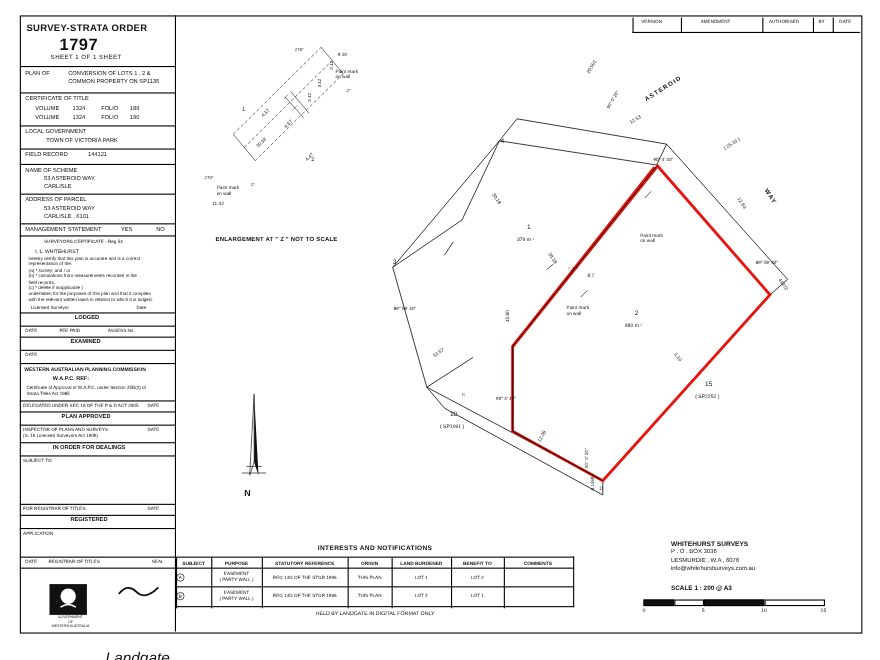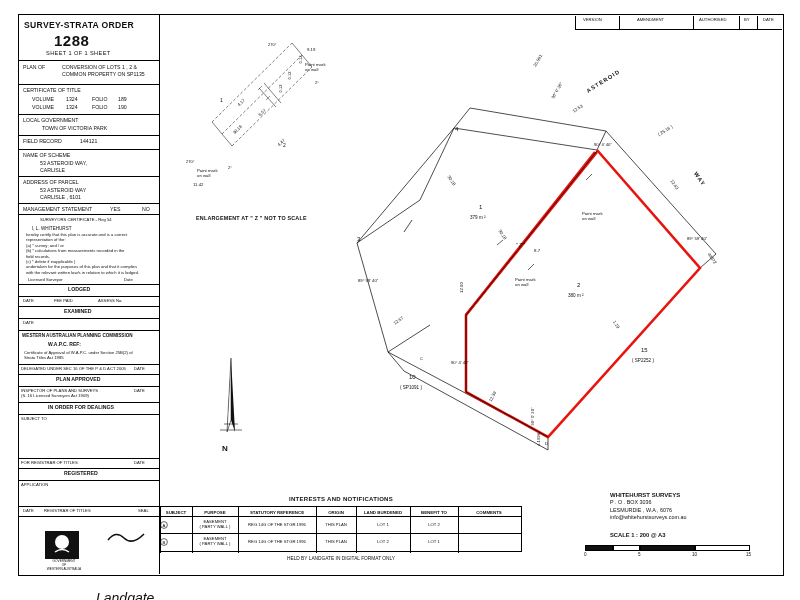--- a/index.html
+++ b/index.html
@@ -169,21 +169,21 @@
   <div class="dt" style="left:524px;top:414px;font-size:4.2px;transform:rotate(-90deg);">90° 0' 20"</div>
   <div class="dt" style="left:612px;top:322px;transform:rotate(56deg);font-size:4.4px;">1.19</div>
   <div class="dt" style="left:534px;top:248px;font-size:4.4px;">8.7</div>
   <div class="dt" style="left:420px;top:356px;font-size:4px;">C</div>
   <div class="dt" style="left:545px;top:441px;font-size:4.4px;">D</div>
   <div class="dt" style="left:582px;top:211px;font-size:4.3px;">Paint mark<br>on wall</div>
   <div class="dt" style="left:515px;top:277px;font-size:4.3px;">Paint mark<br>on wall</div>
 
   <div class="leftcol">
     <div class="ttl">SURVEY-STRATA ORDER</div>
-    <div class="planno">1288</div>
+    <div class="planno">1797</div>
     <div class="sheetof">SHEET  1  OF  1   SHEET</div>
 
     <div class="hr" style="top:46px;"></div>
     <div class="cell" style="left:5px;top:50px;">PLAN OF</div>
     <div class="cell" style="left:44px;top:50px;white-space:pre-line;">CONVERSION OF LOTS 1 , 2  &amp;
 COMMON PROPERTY ON SP1135</div>
 
     <div class="hr" style="top:70px;"></div>
     <div class="cell" style="left:5px;top:73px;">CERTIFICATE OF TITLE</div>
     <div class="cell" style="left:14px;top:82px;">VOLUME</div>

